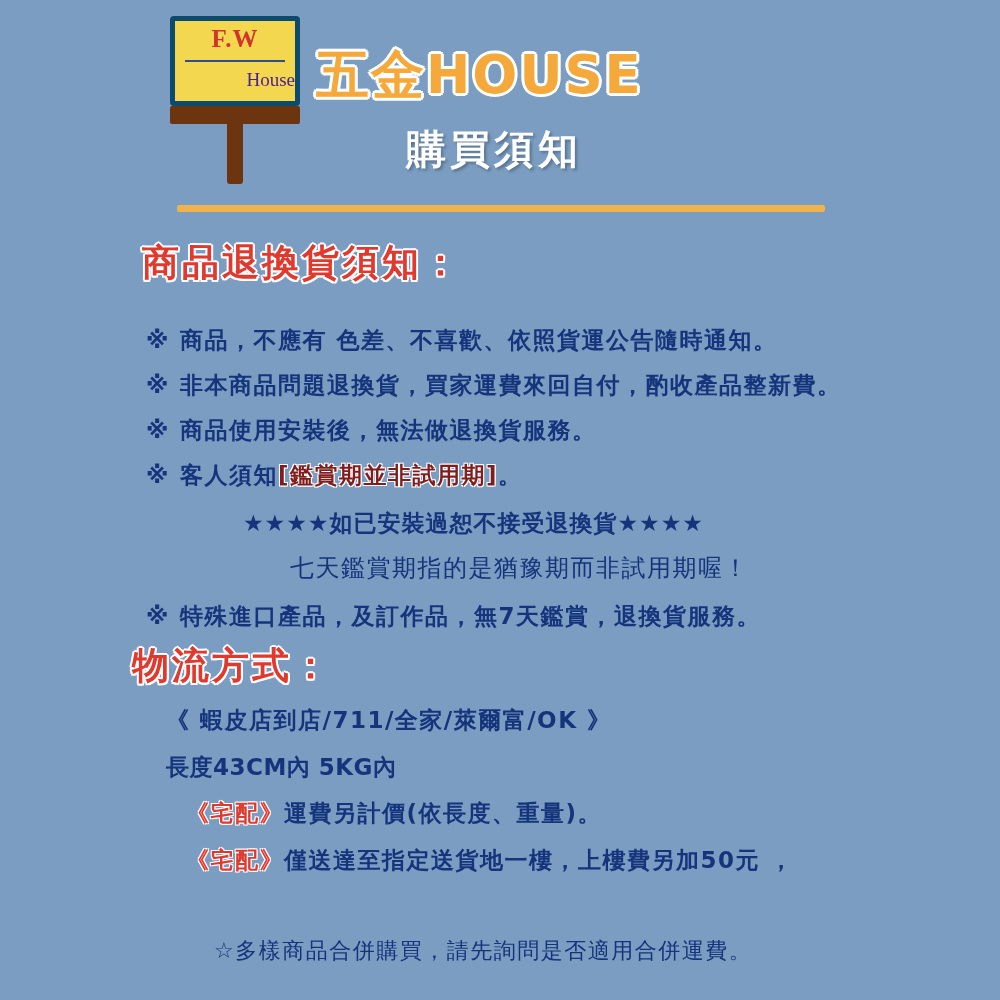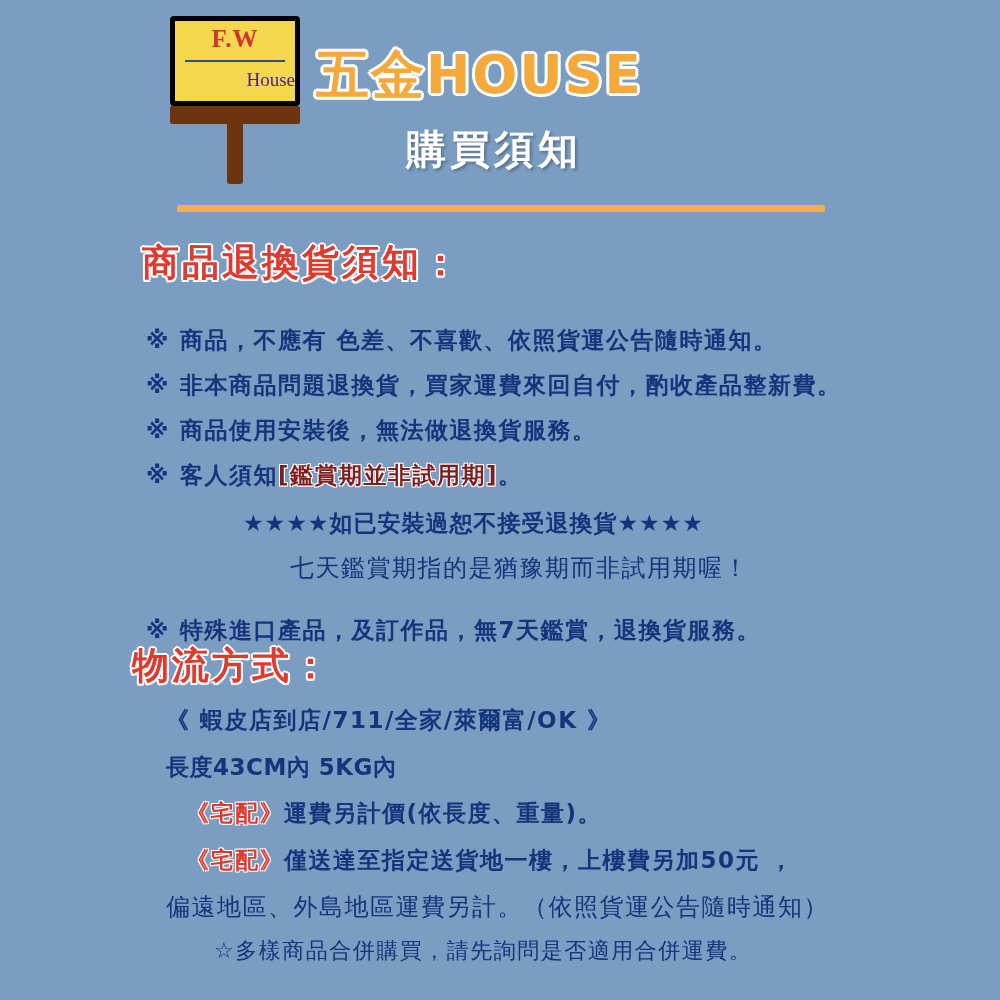--- a/index.html
+++ b/index.html
@@ -34,21 +34,21 @@
     width: 130px;
     height: 170px;
   }
   .sign-board {
     position: absolute;
     left: 0;
     top: 0;
     width: 130px;
     height: 90px;
     background: #f3d74e;
-    border: 5px solid #000000;
+    border: 5px solid #0c4a6e;
     border-radius: 4px;
     box-sizing: border-box;
   }
   .sign-fw {
     position: absolute;
     top: 4px;
     left: 0;
     right: 0;
     text-align: center;
     color: #d1342f;
@@ -175,21 +175,21 @@
       -1px -1px 0 #ffffff, 1px -1px 0 #ffffff,
       -1px  1px 0 #ffffff, 1px  1px 0 #ffffff;
   }
 
   .r1 { left: 146px; top: 325px; }
   .r2 { left: 146px; top: 370px; }
   .r3 { left: 146px; top: 415px; }
   .r4 { left: 146px; top: 460px; }
   .r5 { left: 243px; top: 508px; letter-spacing: 1px; }
   .r6 { left: 290px; top: 552px; font-weight: normal; font-size: 24px; }
-  .r7 { left: 146px; top: 601px; margin-top: 14px; }
+  .r7 { left: 146px; top: 601px; }
 
   
   .l1 { left: 166px; top: 705px; }
   .l2 { left: 166px; top: 752px; font-weight: bold; letter-spacing: 0.5px; }
   .l3 { left: 166px; top: 798px; }
   .l4 { left: 166px; top: 845px; }
   .l5 { left: 166px; top: 891px; font-weight: normal; font-size: 24px; }
   .l6 { left: 214px; top: 936px; font-weight: normal; font-size: 22px; }
 
   .tag-red {
@@ -255,16 +255,15 @@
   <div class="line l2">長度43CM內 5KG內</div>
 
   <div class="line l3">
     <span class="tag-red">《宅配》</span><span>運費另計價(依長度、重量)。</span>
   </div>
 
   <div class="line l4">
     <span class="tag-red">《宅配》</span><span>僅送達至指定送貨地一樓，上樓費另加50元 ，</span>
   </div>
 
-  <div class="line l5">偏遠地區、外島地區運費另計。（依照貨運公告隨時通知）</div>
   <div class="line l6">☆多樣商品合併購買，請先詢問是否適用合併運費。</div>
 
 </div>
 
 </body></html>

